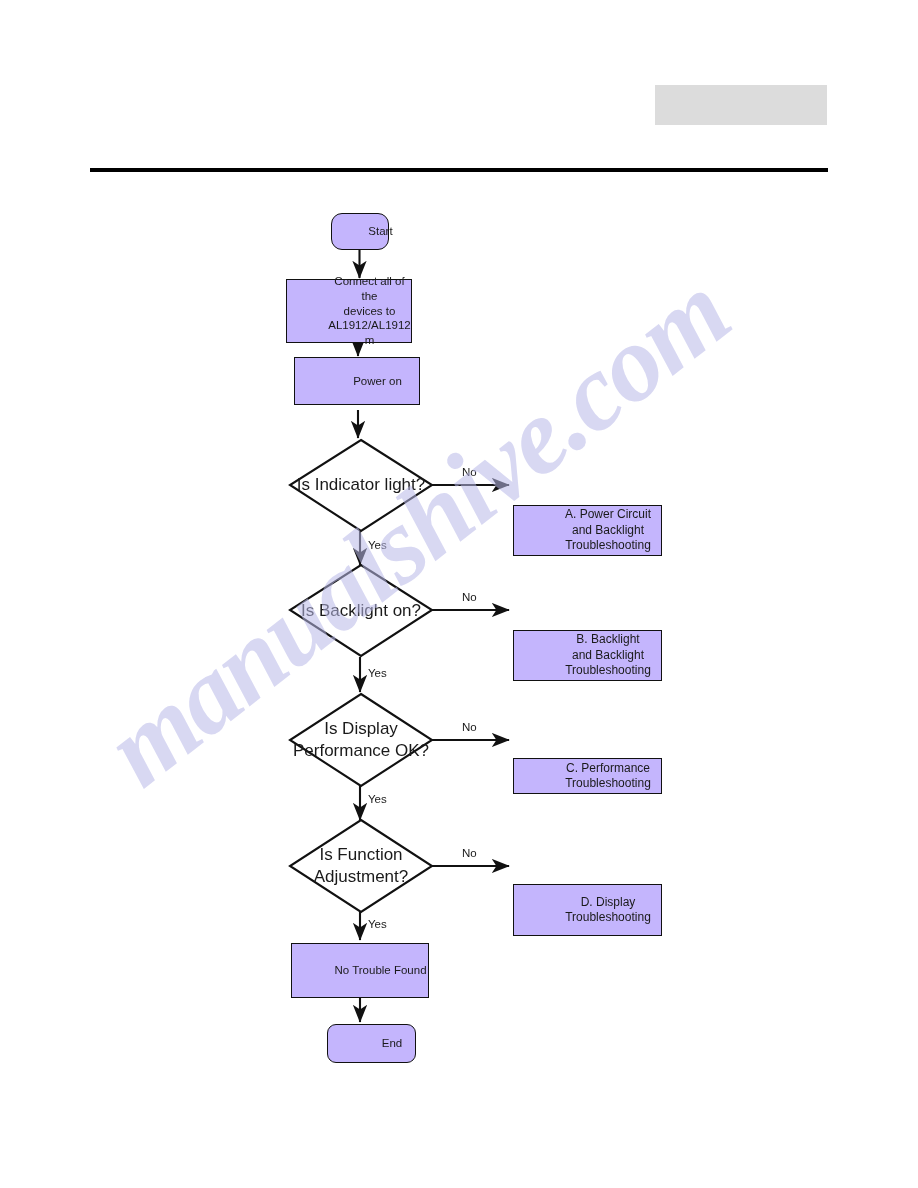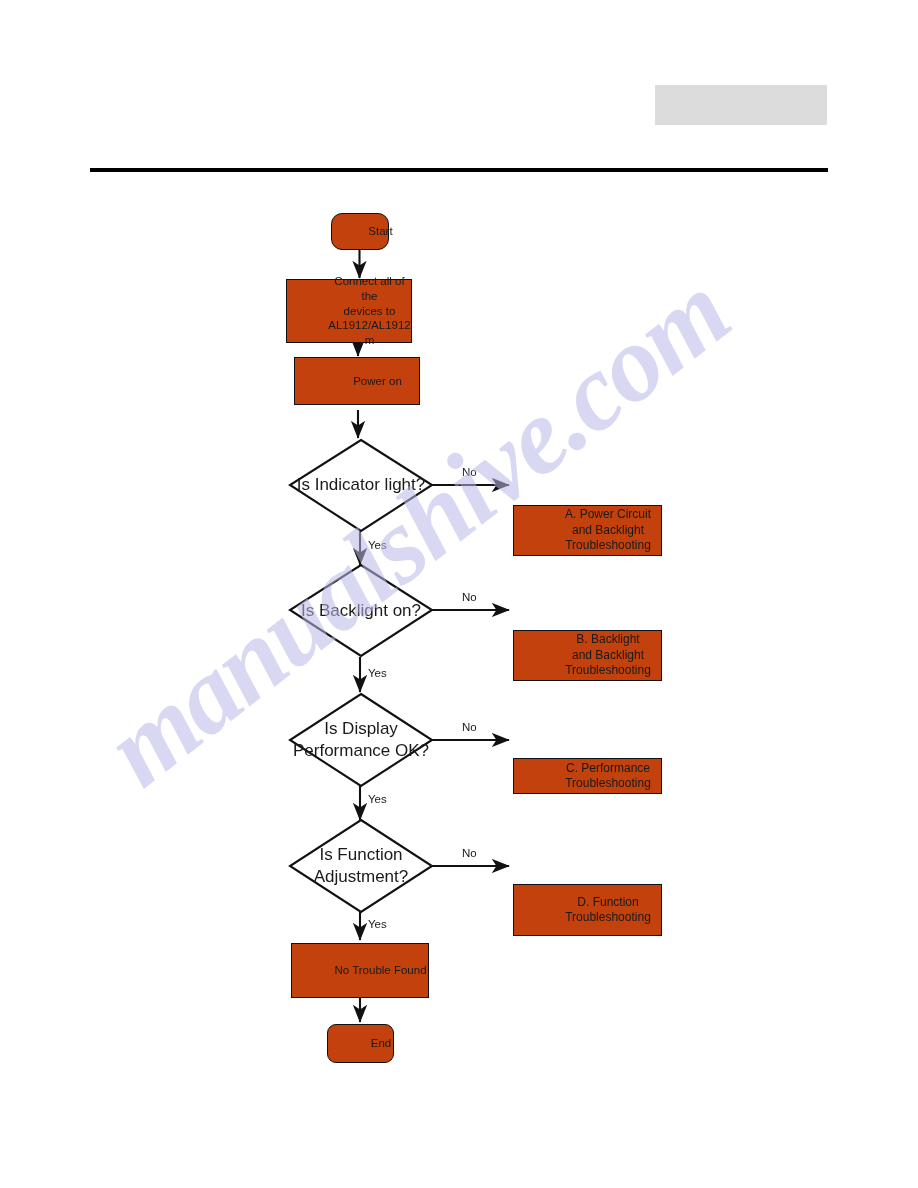--- a/index.html
+++ b/index.html
@@ -75,21 +75,21 @@
   .node {
     position: absolute;
     box-sizing: border-box;
     display: flex;
     align-items: center;
     justify-content: center;
     text-align: center;
     font-size: 11.5px;
     color: #1a1a1a;
     line-height: 1.28;
-    background: #c2410c;
+    background: #c4b5fd;
     z-index: 3;
     padding-left: 41px;
   }
   .node.proc {
     border: 1.6px solid #111111;
   }
   .node.term {
     border: 1.8px solid #111111;
     border-radius: 11px;
   }
@@ -238,29 +238,29 @@
       <span class="txt">C. Performance
 Troubleshooting</span>
     </div>
 
     <div class="diamond-label" style="left:292px; top:845px; width:138px; height:42px;">
       <span class="txt">Is Function
 Adjustment?</span>
     </div>
 
     <div class="node rightbox" style="left:513px; top:841px; width:149px; height:52px;">
-      <span class="txt">D. Function
+      <span class="txt">D. Display
 Troubleshooting</span>
     </div>
 
     <div class="node proc" style="left:291px; top:943px; width:138px; height:55px;">
       <span class="txt">No Trouble Found</span>
     </div>
 
-    <div class="node term-lite" style="left:327px; top:1024px; width:67px; height:39px;">
+    <div class="node term-lite" style="left:327px; top:1024px; width:89px; height:39px;">
       <span class="txt">End</span>
     </div>
 
     <div class="edge-label" style="left:462px; top:466px;">No</div>
     <div class="edge-label" style="left:462px; top:591px;">No</div>
     <div class="edge-label" style="left:462px; top:721px;">No</div>
     <div class="edge-label" style="left:462px; top:847px;">No</div>
 
     <div class="edge-label" style="left:368px; top:539px;">Yes</div>
     <div class="edge-label" style="left:368px; top:667px;">Yes</div>

